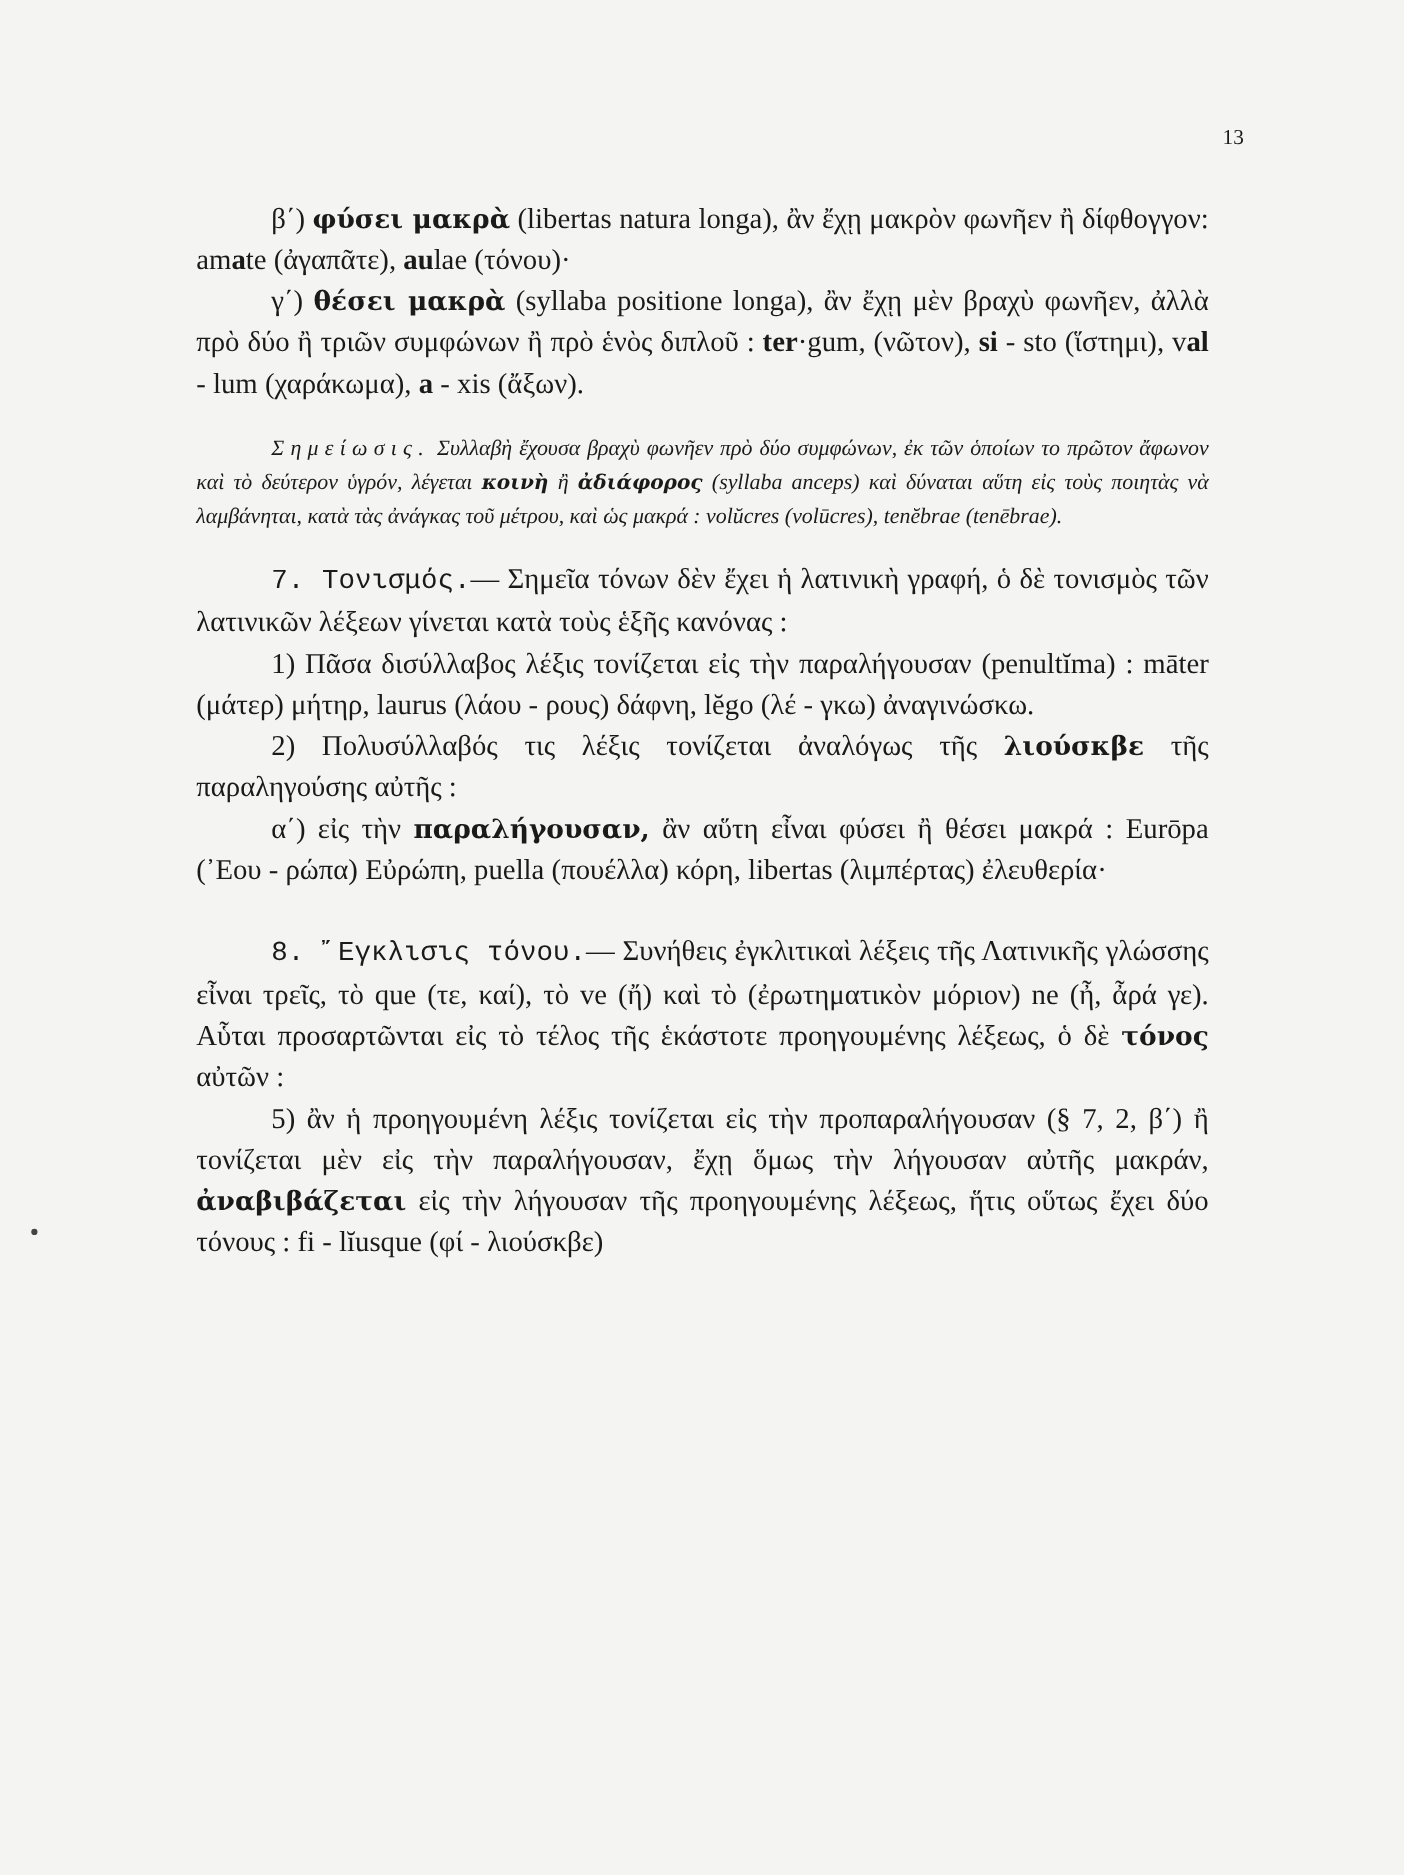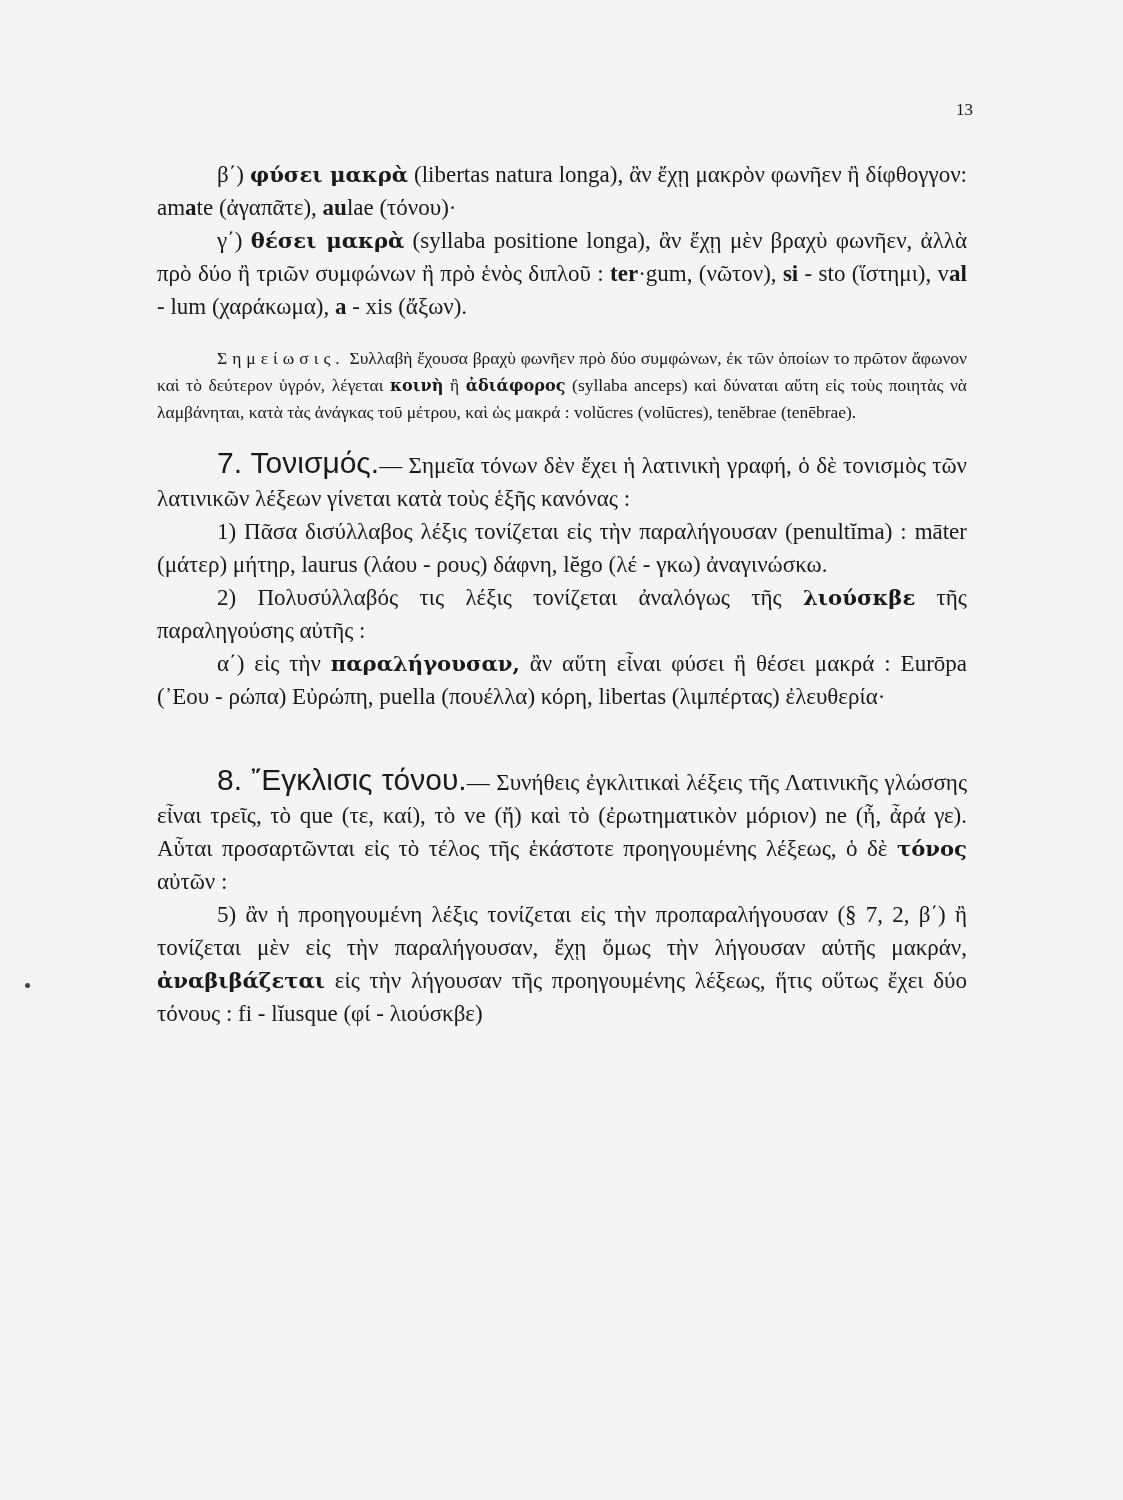--- a/index.html
+++ b/index.html
@@ -5,46 +5,47 @@
   html, body { margin: 0; padding: 0; }
   body {
     width: 1123px; height: 1500px;
     background: #f4f4f2;
     position: relative;
     overflow: hidden;
     color: #1a1a1a;
     font-family: "DejaVu Serif", "Liberation Serif", serif;
   }
   .page-number {
-    position: absolute; top: 100px; left: 956px;
+    position: absolute; top: 100px; left: 978px;
     font-size: 17px; font-family: "Liberation Serif", serif;
   }
   .content {
     position: absolute; top: 158px; left: 157px; width: 810px;
   }
   p {
     margin: 0;
     text-align: justify;
     font-family: "Liberation Serif", serif;
     font-size: 23px;
     line-height: 33px;
   }
   .indent { text-indent: 60px; }
   .note {
     font-size: 17.5px; line-height: 27px;
     margin-top: 22px;
+    font-style: italic;
   }
   .spaced { letter-spacing: 5px; }
   b.gr { font-family: "DejaVu Serif", serif; font-weight: bold; font-size: 0.92em; }
   b.lt { font-weight: bold; }
   .section { margin-top: 20px; }
-  .section-8 { margin-top: 50px; }
+  .section-8 { margin-top: 32px; }
   .heading {
-    font-family: Liberation Sans, sans-serif;
-    font-size: 30px;
+    font-family: Liberation Mono, monospace;
+    font-size: 22px;
   }
   .stray-dot {
     position: absolute; left: 25px; top: 983px;
     width: 5px; height: 5px; border-radius: 50%; background: #444;
   }
 </style>
 </head>
 <body>
 
 <div class="page-number">13</div>

